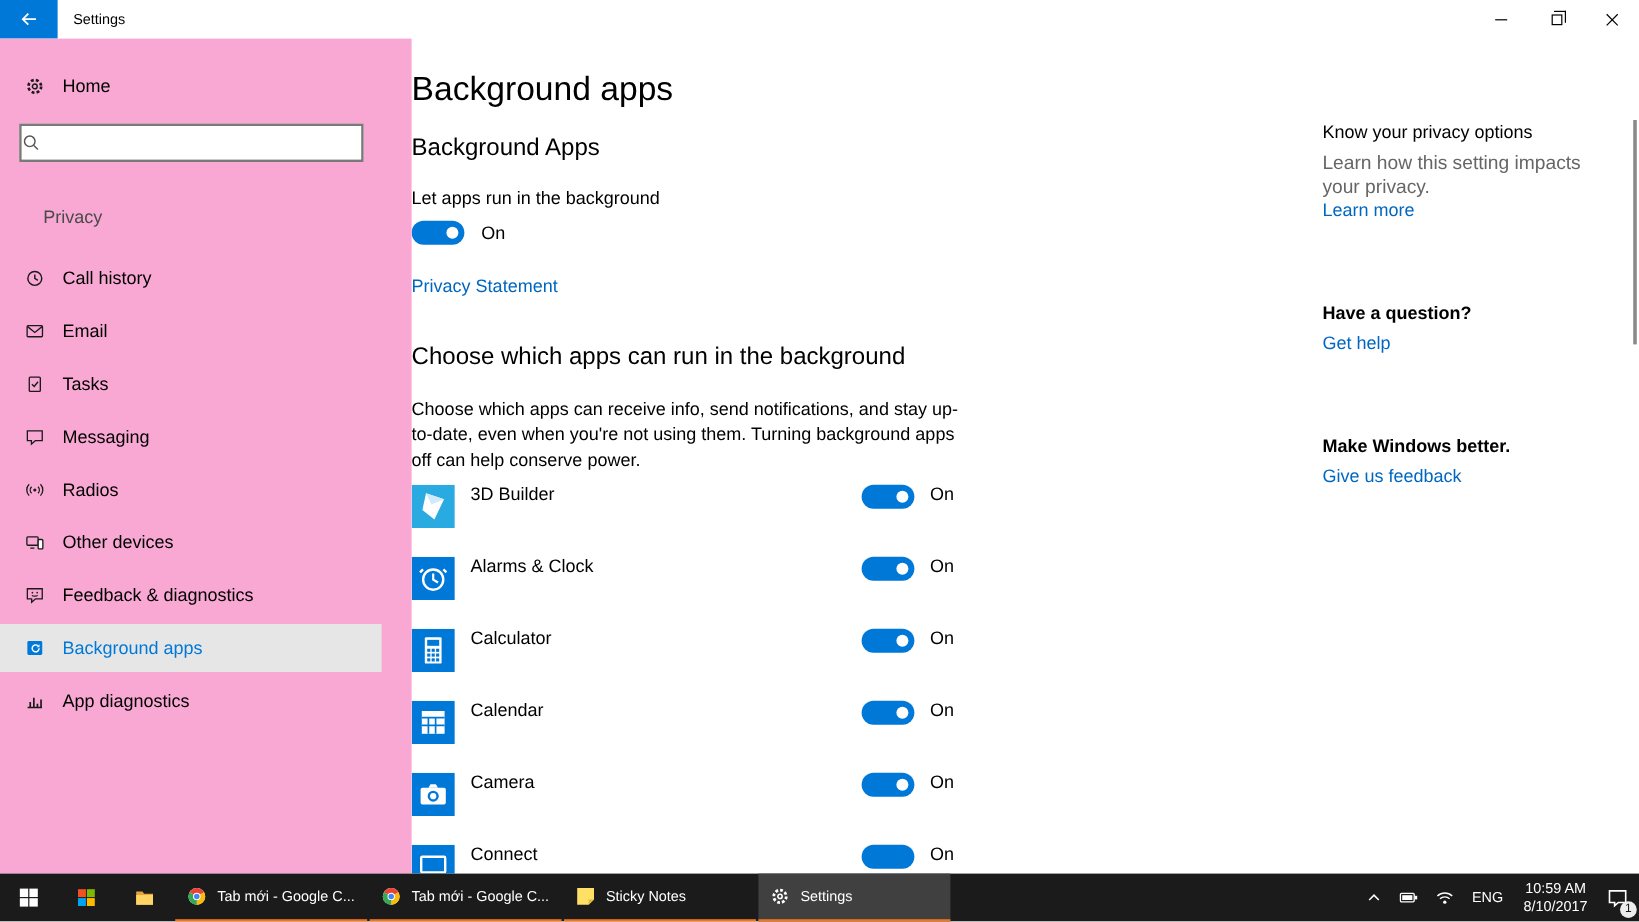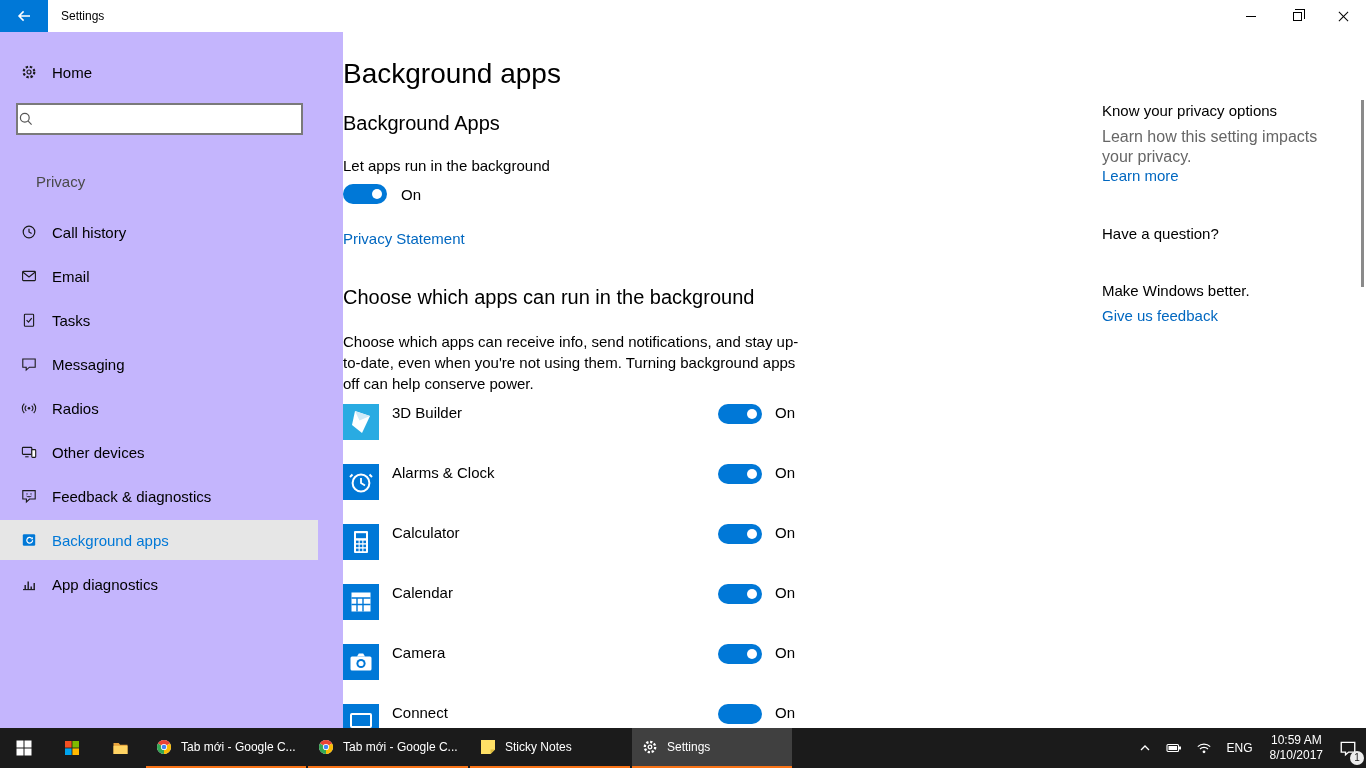--- a/index.html
+++ b/index.html
@@ -18,21 +18,21 @@
   .wc { width:46px; height:32px; display:flex; align-items:center; justify-content:center; cursor:pointer; }
   .glyph-min { width:10px; height:1px; background:#000; }
   .glyph-restore { position:relative; width:9px; height:9px; border:1px solid #000; background:#fff; }
   .glyph-restore::before { content:""; position:absolute; left:1px; top:-4px; width:9px; height:9px; border-top:1px solid #000; border-right:1px solid #000; }
   .glyph-close { position:relative; width:13px; height:13px; }
   .glyph-close span { position:absolute; left:0; top:6px; width:13px; height:1px; background:#000; }
   .glyph-close span:first-child { transform:rotate(45deg); }
   .glyph-close span:last-child { transform:rotate(-45deg); }
 
   
-  .sidebar { position:absolute; top:32px; left:0; width:343px; bottom:40px; background:#c4b5fd; }
+  .sidebar { position:absolute; top:32px; left:0; width:343px; bottom:40px; background:#f9a8d4; }
   .home-row { position:absolute; top:20px; left:0; width:318px; height:40px; display:flex; align-items:center; padding-left:21px; gap:15px; font-size:15px; cursor:pointer; }
   .search-box { position:absolute; top:71px; left:16px; width:287px; height:32px; border:2px solid #7a7a7a; display:flex; align-items:center; background:#fff; }
   .search-box input { flex:1; height:100%; border:none; outline:none; padding:0 8px; font-size:13px; color:#333; font-family:inherit; background:transparent; }
   .search-box input::placeholder { color:#555; opacity:1; }
   .search-glyph { width:16px; height:16px; margin-right:8px; flex:none; }
   .side-section { position:absolute; top:141px; left:17px; font-size:15px; color:#4a4a4a;margin-left:19px; }
   .nav { position:absolute; top:176px; left:0; right:0; }
   .nav-item { height:40px; margin:4px 25px 4px 0; display:flex; align-items:center; padding-left:21px; gap:15px; font-size:15px; color:#000; cursor:pointer; }
   .nav-item.selected { background:#e6e6e6; color:#0078D7; }
   .nav-icon { width:16px; height:16px; flex:none; }
@@ -53,21 +53,21 @@
   .app-row { display:flex; align-items:flex-start; height:60px; width:462px; }
   .tile { width:36px; height:36px; flex:none; }
   .app-name { font-size:15px; margin-left:13px; flex:1; }
   .state-label { font-size:15px; margin-left:13px; width:30px; }
 
   
   .right-panel { position:absolute; left:1102px; top:32px; width:240px; padding-top:70px; }
   .rp-h { font-size:15px; color:#000; }
   .rp-text { font-size:16px; color:#666; line-height:20px; margin-top:8px; }
   .rp-link { margin-top:0; }
-  .rp-gap { margin-top:40px; }
+  .rp-gap { margin-top:68px;font-weight:bold; }
   .rp-gap2 { margin-top:8px; }
 
   .scroll-thumb { position:absolute; right:2px; top:100px; width:3px; height:187px; background:#8a8a8a; cursor:pointer; z-index:6; }
 
   
   .taskbar { position:absolute; left:0; bottom:0; width:100%; height:40px; background:#1b1b1b; display:flex; align-items:stretch; z-index:10; }
   .tb-icon-btn { width:48px; display:flex; align-items:center; justify-content:center; cursor:pointer; flex:none; }
   .tb-app-btn { width:160px; margin-right:2px; display:flex; align-items:center; padding:0 10px; gap:9px; cursor:pointer; border-bottom:2px solid #f97316; flex:none; }
   .tb-app-btn.first { margin-left:2px; }
   .tb-app-btn.active { background:#404040; }
@@ -334,20 +334,21 @@
     <span class="state-label">On</span>
   </div>
 </div>
 
 <div class="right-panel">
   <div class="rp-h">Know your privacy options</div>
   <div class="rp-text">Learn how this setting impacts your privacy.</div>
   <div class="rp-link"><span class="link">Learn more</span></div>
 
   <div class="rp-h rp-gap">Have a question?</div>
+  <div class="rp-gap2"><span class="link">Get help</span></div>
 
   <div class="rp-h rp-gap">Make Windows better.</div>
   <div class="rp-gap2"><span class="link">Give us feedback</span></div>
 </div>
 
 <div class="scroll-thumb"></div>
 
 <div class="taskbar">
   <div class="tb-icon-btn">
     <span>

